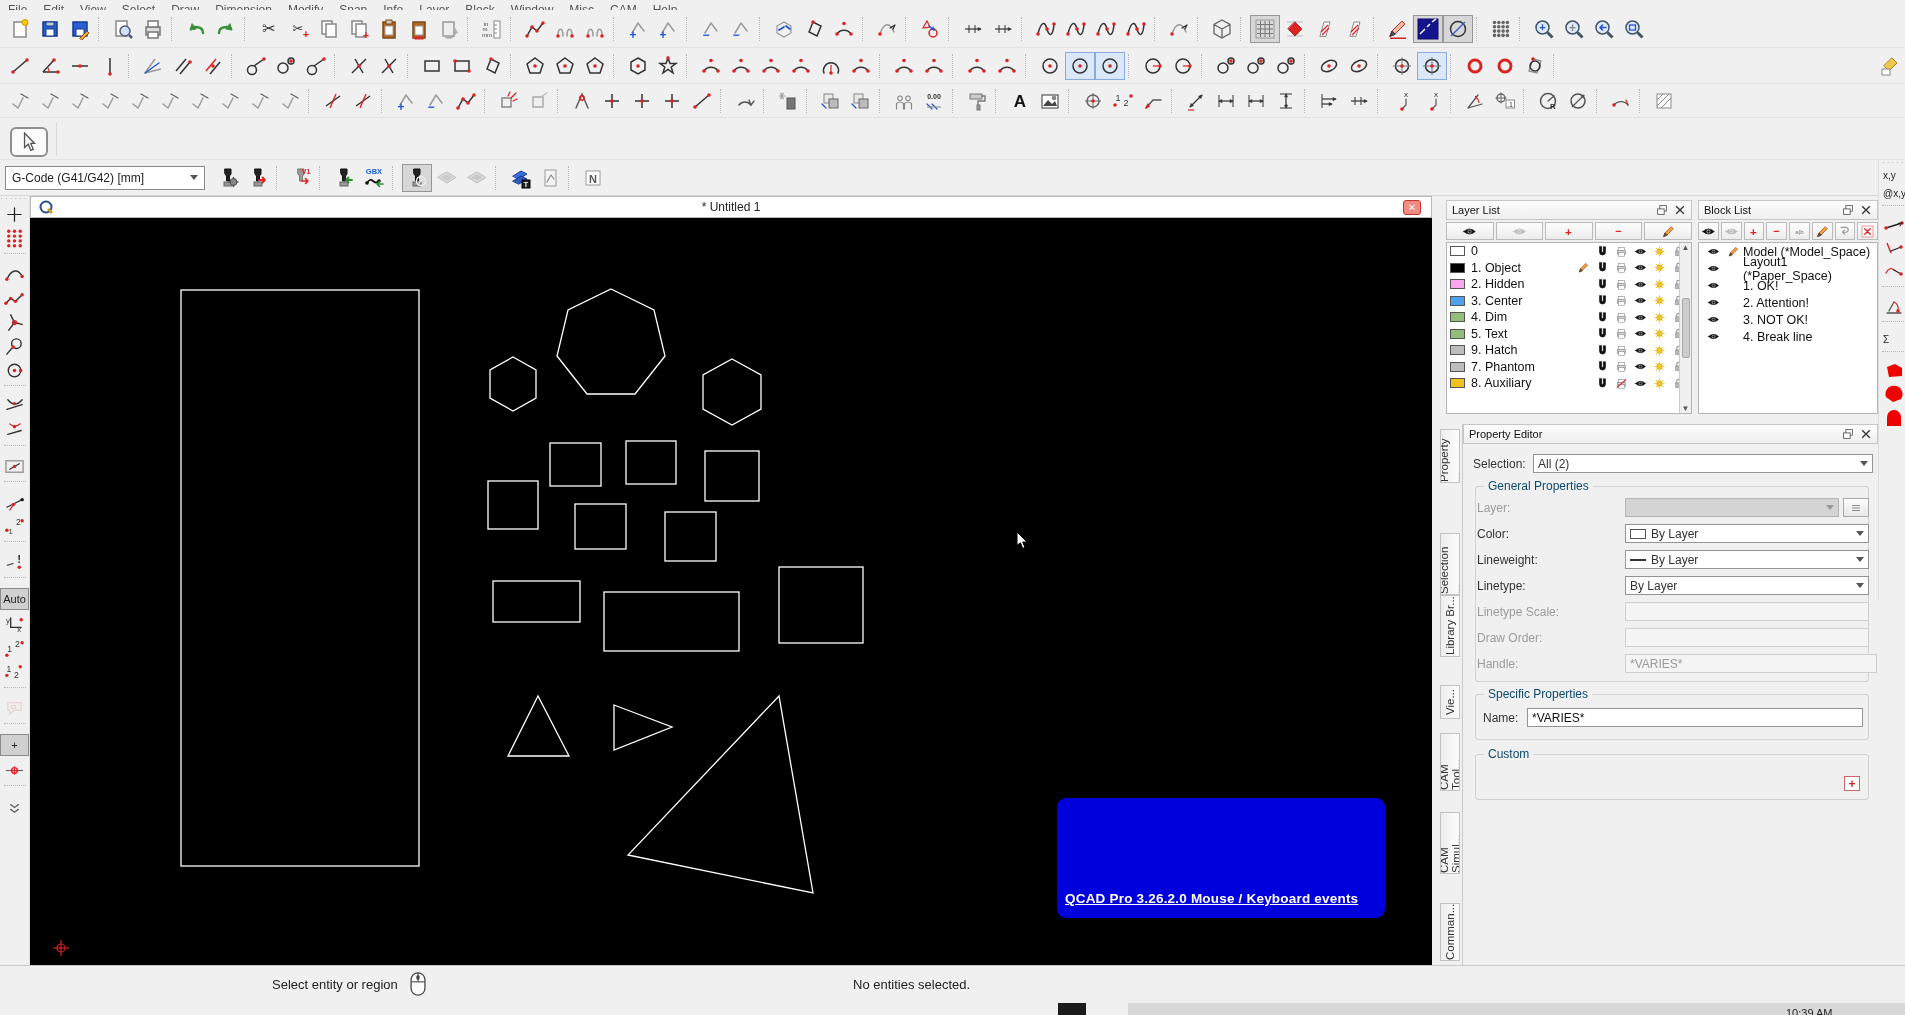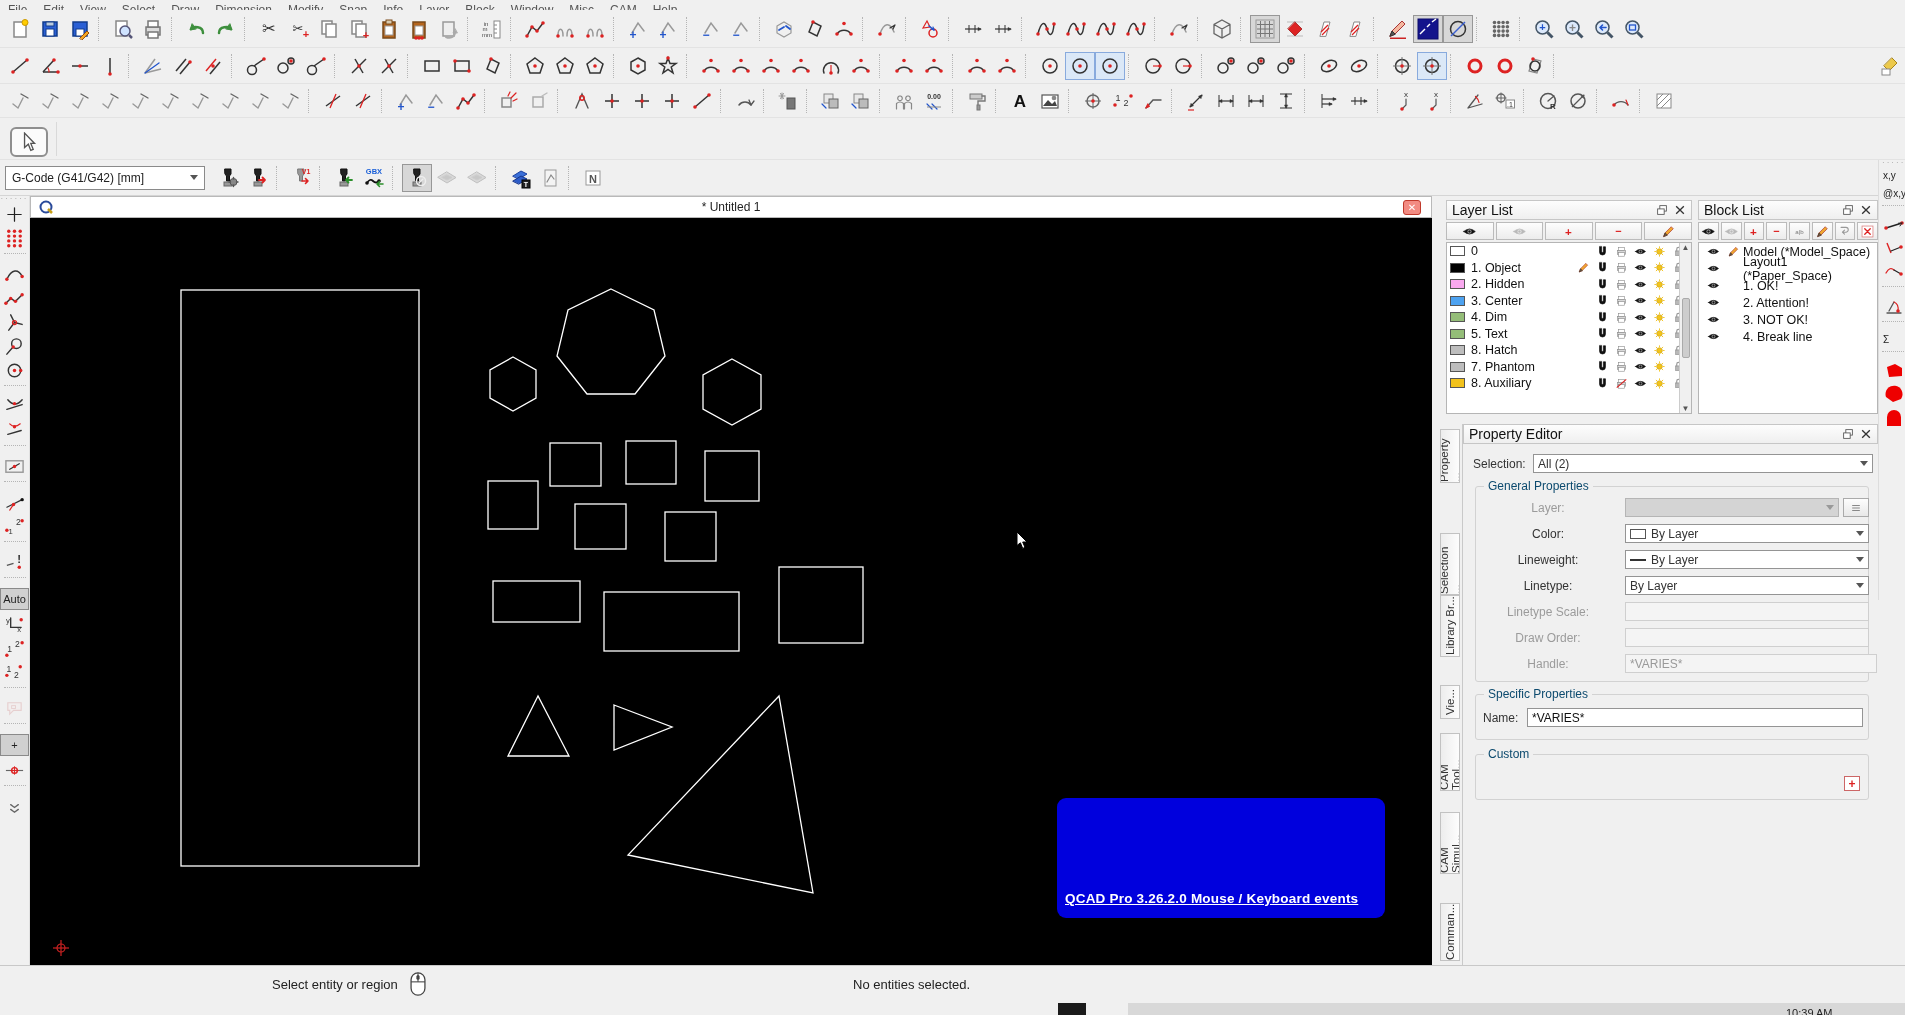--- a/index.html
+++ b/index.html
@@ -46,41 +46,41 @@
  display:flex;align-items:center;justify-content:center;color:#fff;font-size:10px;font-weight:bold;z-index:2}
 #canvas{left:0;top:22px;width:1402px;height:747px;background:#000;overflow:hidden}
 #shapes{position:absolute;left:0;top:0}
 #banner{position:absolute;border-radius:9px;display:flex;align-items:flex-end}
 #banner a{color:#fff;font-size:13.5px;font-weight:bold;text-decoration:underline;margin:0 0 12px 8px;letter-spacing:.2px}
 #cursor{position:absolute;width:12px;height:18px}
 #originmark{position:absolute;width:16px;height:16px}
 
 #dock{left:1440px;top:0;width:465px;height:774px;background:#f0f0f0}
 .panel{position:absolute;background:#f0f0f0}
-.ptitle{height:20px;background:linear-gradient(#fdfdfd,#efefef);border:1px solid #c6c6c6;display:flex;align-items:center;padding:0 5px;font-size:14px;color:#111}
+.ptitle{height:20px;background:linear-gradient(#fdfdfd,#efefef);border:1px solid #c6c6c6;display:flex;align-items:center;padding:0 5px;font-size:11px;color:#111}
 .ptitle .sp{margin-left:auto;display:flex;gap:6px;align-items:center}
 .ptitle svg{width:12px;height:12px}
 .ptb{display:flex;gap:2px;padding:2px 0;align-items:center}
 .ptb .pbtn{flex:1;height:18px;background:linear-gradient(#fdfdfd,#ececec);border:1px solid #bbb;display:flex;align-items:center;justify-content:center}
 .ptb .pbtn svg{width:15px;height:15px}
 .plist{background:#fff;border:1px solid #b5b5b5;overflow:hidden;position:relative}
 .lrow{display:flex;align-items:center;height:16.5px;padding:0 3px;font-size:12.5px;color:#111}
 .lrow .sw{width:15px;height:10px;border:1px solid #555;margin-right:6px;flex:none}
 .lrow .nm{flex:1;overflow:hidden;white-space:nowrap}
 .lrow .ric{width:19px;height:15px;flex:none;display:flex;align-items:center;justify-content:center}
 .lrow .ric svg{width:13px;height:13px}
 .scroll{position:absolute;right:0;top:0;bottom:0;width:12px;background:#f0f0f0;border-left:1px solid #ccc;display:flex;flex-direction:column;justify-content:space-between;align-items:center;font-size:8px;color:#555}
 .scroll .thumb{width:8px;height:60px;background:#cdcdcd;border:1px solid #aaa;border-radius:2px}
 .brow{display:flex;align-items:center;height:17px;padding:0 4px;font-size:12.5px;color:#111}
 .brow .ric{width:20px;height:15px;display:flex;align-items:center;justify-content:center;flex:none}
 .brow .ric svg{width:13px;height:13px}
 
 #proppanel{left:22px;top:228px;width:416px;height:541px;border-left:1px solid #c9c9c9}
 .prow{position:absolute;display:flex;align-items:center;font-size:12px;color:#333}
-.plabel{width:148px;text-align:center;padding-right:6px}
+.plabel{width:148px;text-align:left;padding-right:6px}
 .plabel.dim{color:#9b9b9b}
 .pcombo{height:19px;background:#fff;border:1px solid #949494;display:flex;align-items:center;font-size:12px;padding:0 4px;position:relative}
 .pcombo .dd{position:absolute;right:4px}
 .pcombo.disc{background:#d4d4d4;border-color:#b5b5b5}
 .pinput{height:19px;background:#f4f4f4;border:1px solid #cfcfcf;font-size:12px;display:flex;align-items:center;padding:0 4px;color:#9a9a9a}
 .pinput.en{background:#fff;border-color:#949494;color:#111}
 .gbox{position:absolute;border:1px solid #d2d2d2;border-radius:3px}
 .gbox>.glabel{position:absolute;top:-8px;left:8px;background:#f0f0f0;padding:0 4px;font-size:12px;color:#0c4a6e}
 .swmini{width:16px;height:10px;border:1px solid #555;background:#fff;margin-right:5px}
 .hambtn{width:26px;height:19px;background:linear-gradient(#fdfdfd,#e8e8e8);border:1px solid #aaa;display:flex;align-items:center;justify-content:center}
@@ -1761,21 +1761,21 @@
             </span>
             <span class="ric">
               <svg viewBox="0 0 22 22">
                 <rect x="6" y="10" width="10" height="8" stroke="#8f8f8f" fill="#b8b8b8" stroke-width="1"></rect>
                 <path d="M8 10 V7 A 3 3 0 0 1 14 7 V10" stroke="#9a9a9a" stroke-width="2" fill="none" stroke-linecap="round"></path>
               </svg>
             </span>
           </div>
           <div class="lrow">
             <span class="sw" style="background:#bdbdbd"></span>
-            <span class="nm">8. Hatch</span>
+            <span class="nm">9. Hatch</span>
             <span class="ric">
               <svg viewBox="0 0 22 22">
                 <path d="M6 3 V12 A 5 5 0 0 0 16 12 V3 H12.5 V11 A 1.5 1.5 0 0 1 9.5 11 V3 Z" stroke="#000" stroke-width="1" fill="#111" stroke-linecap="round"></path>
               </svg>
             </span>
             <span class="ric">
               <svg viewBox="0 0 22 22">
                 <rect x="4" y="9" width="14" height="7" stroke="#888" fill="#d8d8d8" stroke-width="1"></rect>
                 <rect x="6" y="4" width="10" height="5" stroke="#888" fill="#fff" stroke-width="1"></rect>
                 <rect x="6" y="13" width="10" height="6" stroke="#888" fill="#fff" stroke-width="1"></rect>

